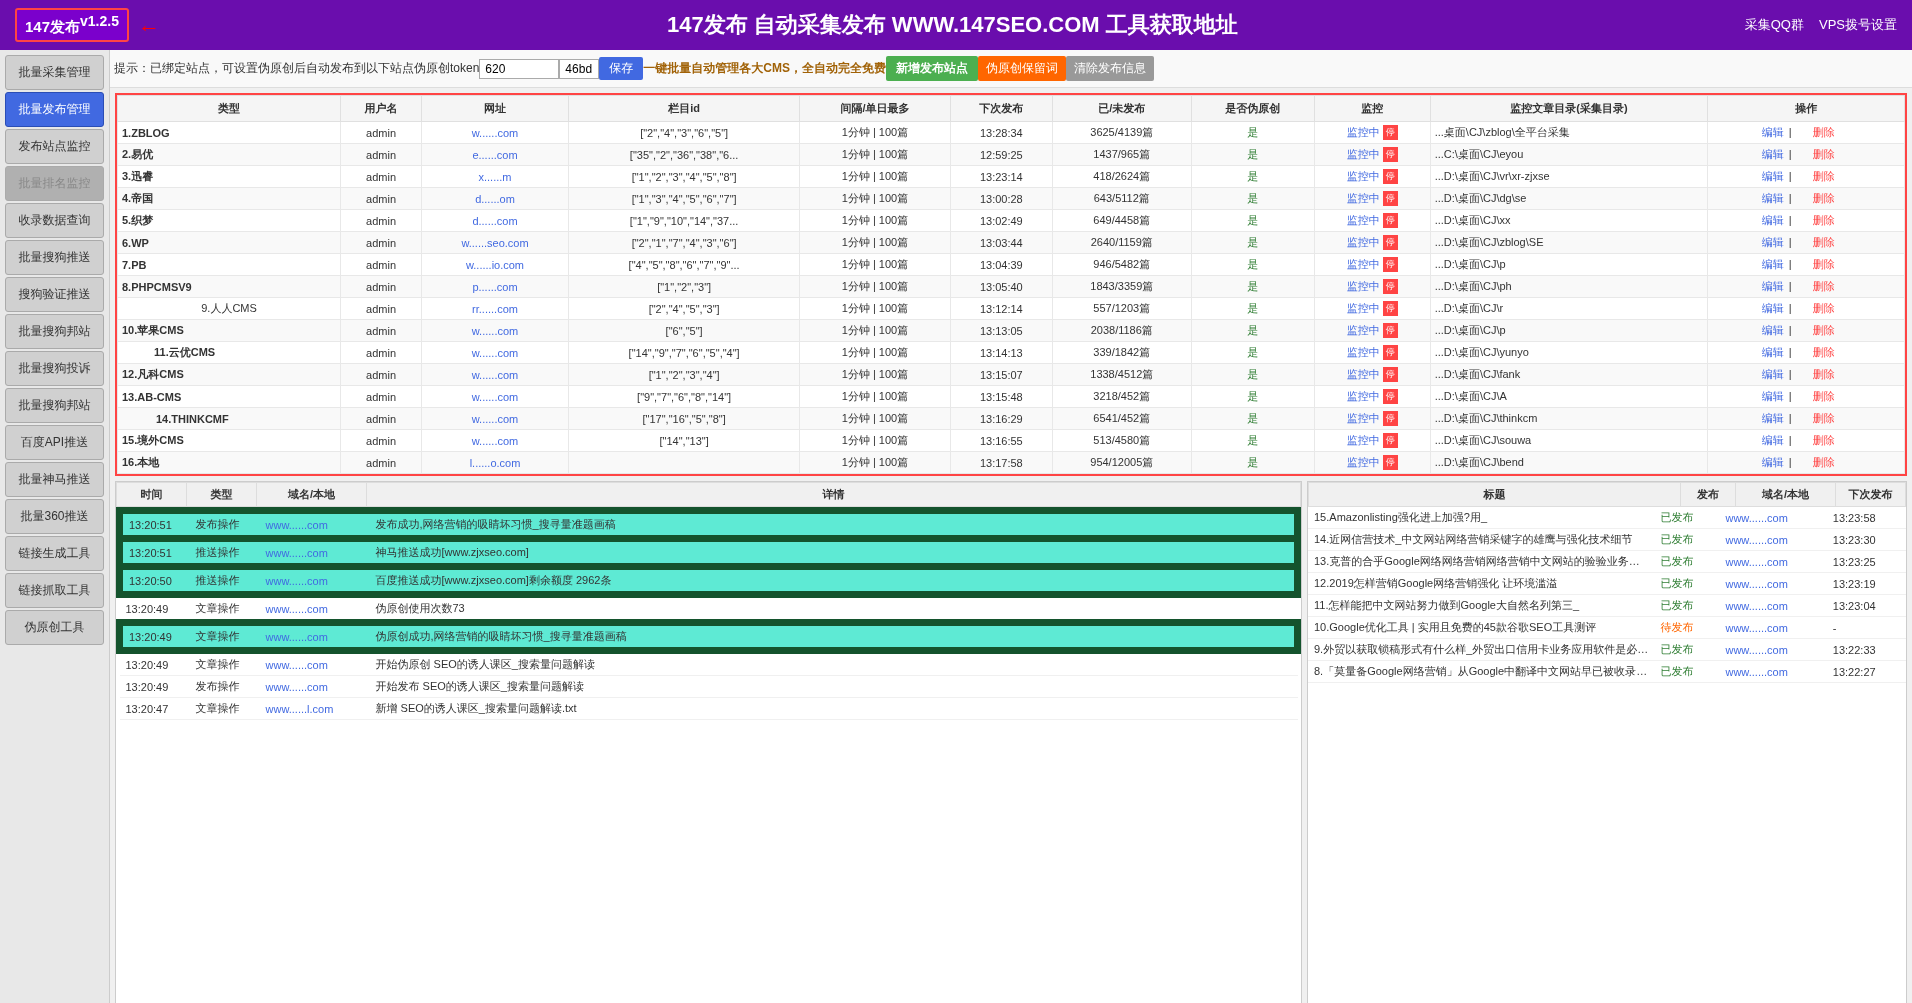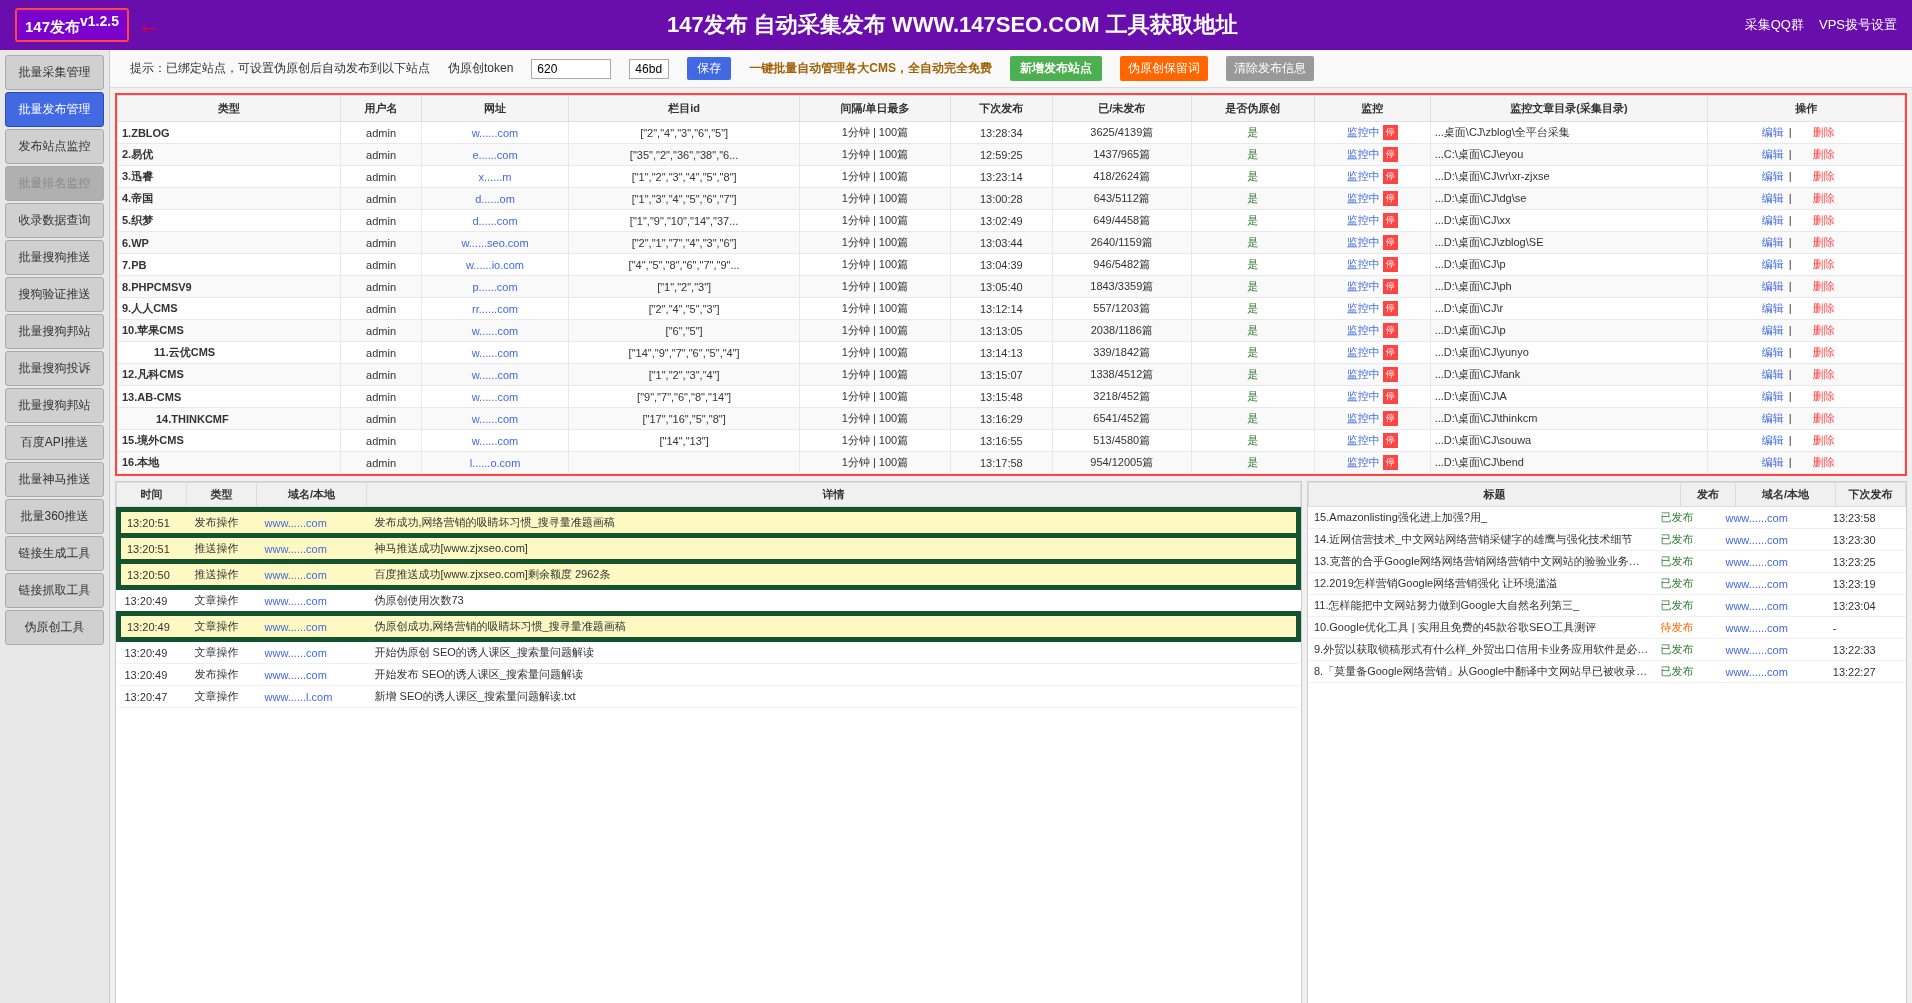--- a/index.html
+++ b/index.html
@@ -17,21 +17,21 @@
     
     .sidebar { width: 110px; background: #e8e8e8; border-right: 1px solid #ccc; display: flex; flex-direction: column; gap: 2px; padding: 5px; flex-shrink: 0; }
     .sidebar-btn { background: #d0d0d0; border: 1px solid #aaa; border-radius: 3px; padding: 8px 5px; text-align: center; cursor: pointer; font-size: 12px; color: #333; }
     .sidebar-btn.active { background: #4169e1; color: white; border-color: #2a4db5; }
     .sidebar-btn.disabled { background: #b0b0b0; color: #888; cursor: default; }
     
     
     .content { flex: 1; display: flex; flex-direction: column; overflow: hidden; }
     
     
-    .notice-bar { background: #f9f9f9; border-bottom: 1px solid #ddd; padding: 6px 20px; display: flex; align-items: center; gap: 18px; font-size: 12px; }
+    .notice-bar { background: #f9f9f9; border-bottom: 1px solid #ddd; padding: 6px 4px; display: flex; align-items: center; gap: 0; font-size: 12px; }
     .notice-text { color: #333; }
     .notice-input { border: 1px solid #aaa; padding: 2px 5px; font-size: 12px; width: 80px; }
     .notice-input2 { border: 1px solid #aaa; padding: 2px 5px; font-size: 12px; width: 40px; }
     .btn-save { background: #4169e1; color: white; border: none; padding: 3px 10px; cursor: pointer; border-radius: 2px; font-size: 12px; }
     .notice-cms-text { color: #a16207; font-weight: bold; }
     .btn-new-site { background: #4caf50; color: white; border: none; padding: 4px 10px; cursor: pointer; border-radius: 2px; font-size: 12px; font-weight: bold; }
     .btn-pseudo { background: #ff6600; color: white; border: none; padding: 4px 8px; cursor: pointer; border-radius: 2px; font-size: 12px; }
     .btn-clear { background: #999; color: white; border: none; padding: 4px 8px; cursor: pointer; border-radius: 2px; font-size: 12px; }
     
     
@@ -51,21 +51,21 @@
     
     
     .bottom-area { display: flex; flex: 1; overflow: hidden; margin: 0 5px 5px 5px; gap: 5px; }
     
     
     .log-table-area { flex: 1; border: 1px solid #ccc; background: white; display: flex; flex-direction: column; overflow: hidden; }
     table.log-table { width: 100%; border-collapse: collapse; font-size: 11px; }
     table.log-table th { background: #f0f0f0; padding: 4px 6px; border: 1px solid #ddd; text-align: center; font-weight: bold; }
     table.log-table td { padding: 3px 6px; border-bottom: 1px solid #f0f0f0; }
     .log-body { overflow-y: auto; flex: 1; }
-    .log-detail-highlight { background: #fef9c3; border: 5px solid #14532d; }
+    .log-detail-highlight { background: #5eead4; border: 7px solid #14532d; }
     
     
     .right-table-area { width: 600px; border: 1px solid #ccc; background: white; display: flex; flex-direction: column; overflow: hidden; flex-shrink: 0; }
     table.right-table { width: 100%; border-collapse: collapse; font-size: 11px; }
     table.right-table th { background: #f0f0f0; padding: 4px 6px; border: 1px solid #ddd; text-align: center; font-weight: bold; }
     table.right-table td { padding: 3px 6px; border-bottom: 1px solid #f0f0f0; overflow: hidden; text-overflow: ellipsis; white-space: nowrap; max-width: 200px; }
     .right-body { overflow-y: auto; flex: 1; }
     
     .status-published { color: #2e7d32; }
     .status-pending { color: #ff6600; }
@@ -312,21 +312,21 @@
       </div>
     </td>
     <td style="text-align:left;max-width:200px;overflow:hidden;text-overflow:ellipsis;">...D:\桌面\CJ\ph</td>
     <td>
       <span class="action-link">编辑</span>
       |
       <span class="action-del">删除</span>
     </td>
   </tr>
             <tr>
-    <td style="text-align:left;font-weight:bold;">9.人人CMS</td>
+    <td style="text-align:center;font-weight:normal;">9.人人CMS</td>
     <td>admin</td>
     <td><span class="url-masked">rr......com</span></td>
     <td style="max-width:120px;overflow:hidden;text-overflow:ellipsis;">["2","4","5","3"]</td>
     <td>1分钟 | 100篇</td>
     <td>13:12:14</td>
     <td>557/1203篇</td>
     <td><span class="tag-green">是</span></td>
     <td>
       <div class="monitor-cell">
         <span class="monitor-link">监控中</span>

